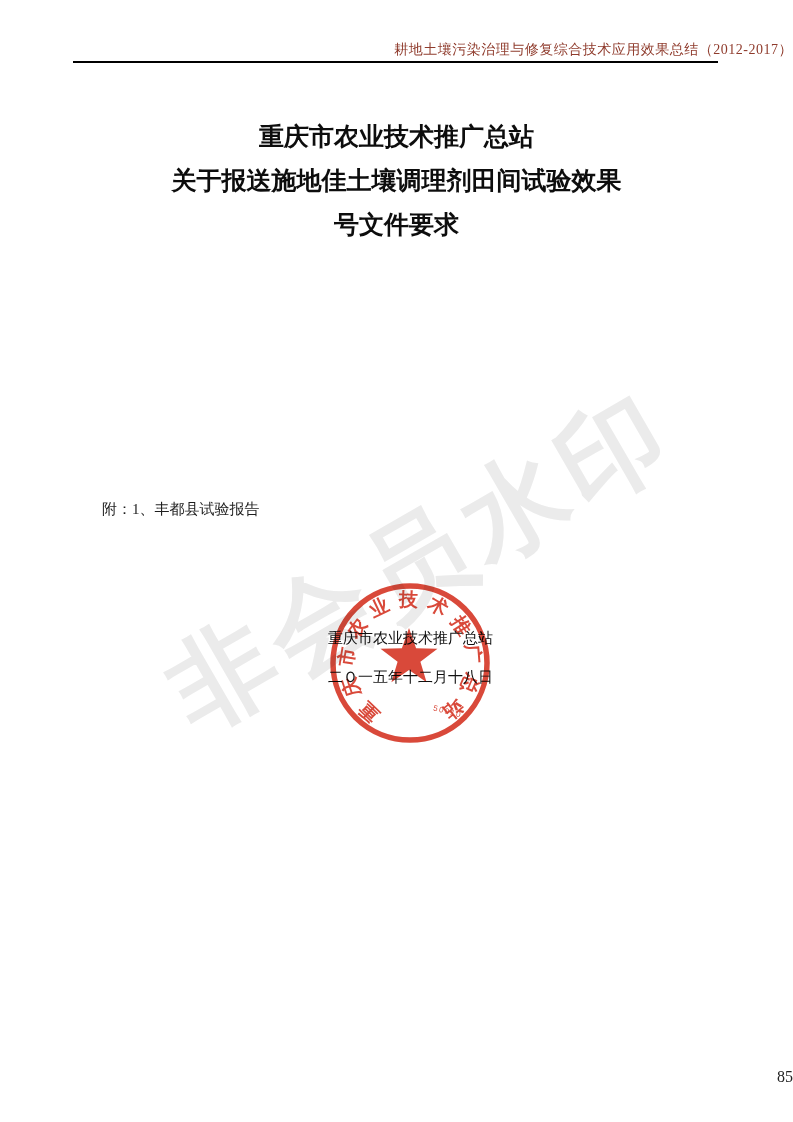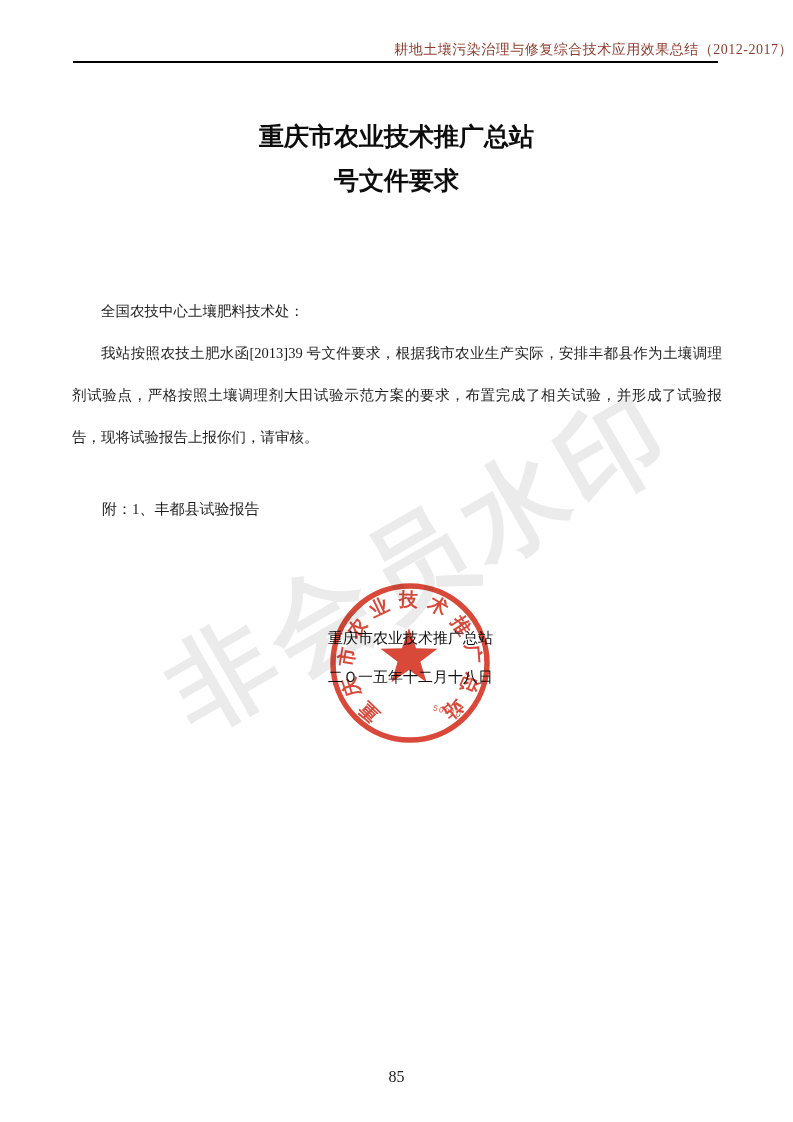--- a/index.html
+++ b/index.html
@@ -105,45 +105,42 @@
     font-family:"Liberation Sans","DejaVu Sans",sans-serif;
   }
   .stamp-code{
     fill:var(--stamp_red);
     font-size:8px;
     letter-spacing:1.5px;
     font-family:"Liberation Sans","DejaVu Sans",sans-serif;
   }
   .page-number{
     position:absolute;top:1068px;left:0;width:100%;
-    text-align:center;
+    text-align:right;
     font-size:16px;
     color:#222;
     z-index:1;
   }
 </style>
 </head>
 <body>
 
 <div class="page">
 
   <div class="watermark">非会员水印</div>
 
   <div class="header-text">耕地土壤污染治理与修复综合技术应用效果总结（2012-2017）</div>
   <div class="header-rule"></div>
 
   <div class="title">
     <div class="title-line">重庆市农业技术推广总站</div>
+    <div class="title-line">关于报送施地佳土壤调理剂田间试验效果</div>
     <div class="title-line">号文件要求</div>
   </div>
 
-  <div class="body-text">
-    <p>全国农技中心土壤肥料技术处：</p>
-    <p>我站按照农技土肥水函[2013]39 号文件要求，根据我市农业生产实际，安排丰都县作为土壤调理剂试验点，严格按照土壤调理剂大田试验示范方案的要求，布置完成了相关试验，并形成了试验报告，现将试验报告上报你们，请审核。</p>
-  </div>
 
   <p class="attachment">附：1、丰都县试验报告</p>
 
   <div class="sig-org">重庆市农业技术推广总站</div>
   <div class="sig-date">二Ｏ一五年十二月十八日</div>
 
   <svg class="stamp" viewBox="0 0 170 170" xmlns="http://www.w3.org/2000/svg">
     <circle class="stamp-ring" cx="85" cy="85" r="77"></circle>
     <defs>
       <path id="stamp-arc" d="M 58.2 135.3 A 57 57 0 1 1 111.8 135.3" fill="none"></path>

